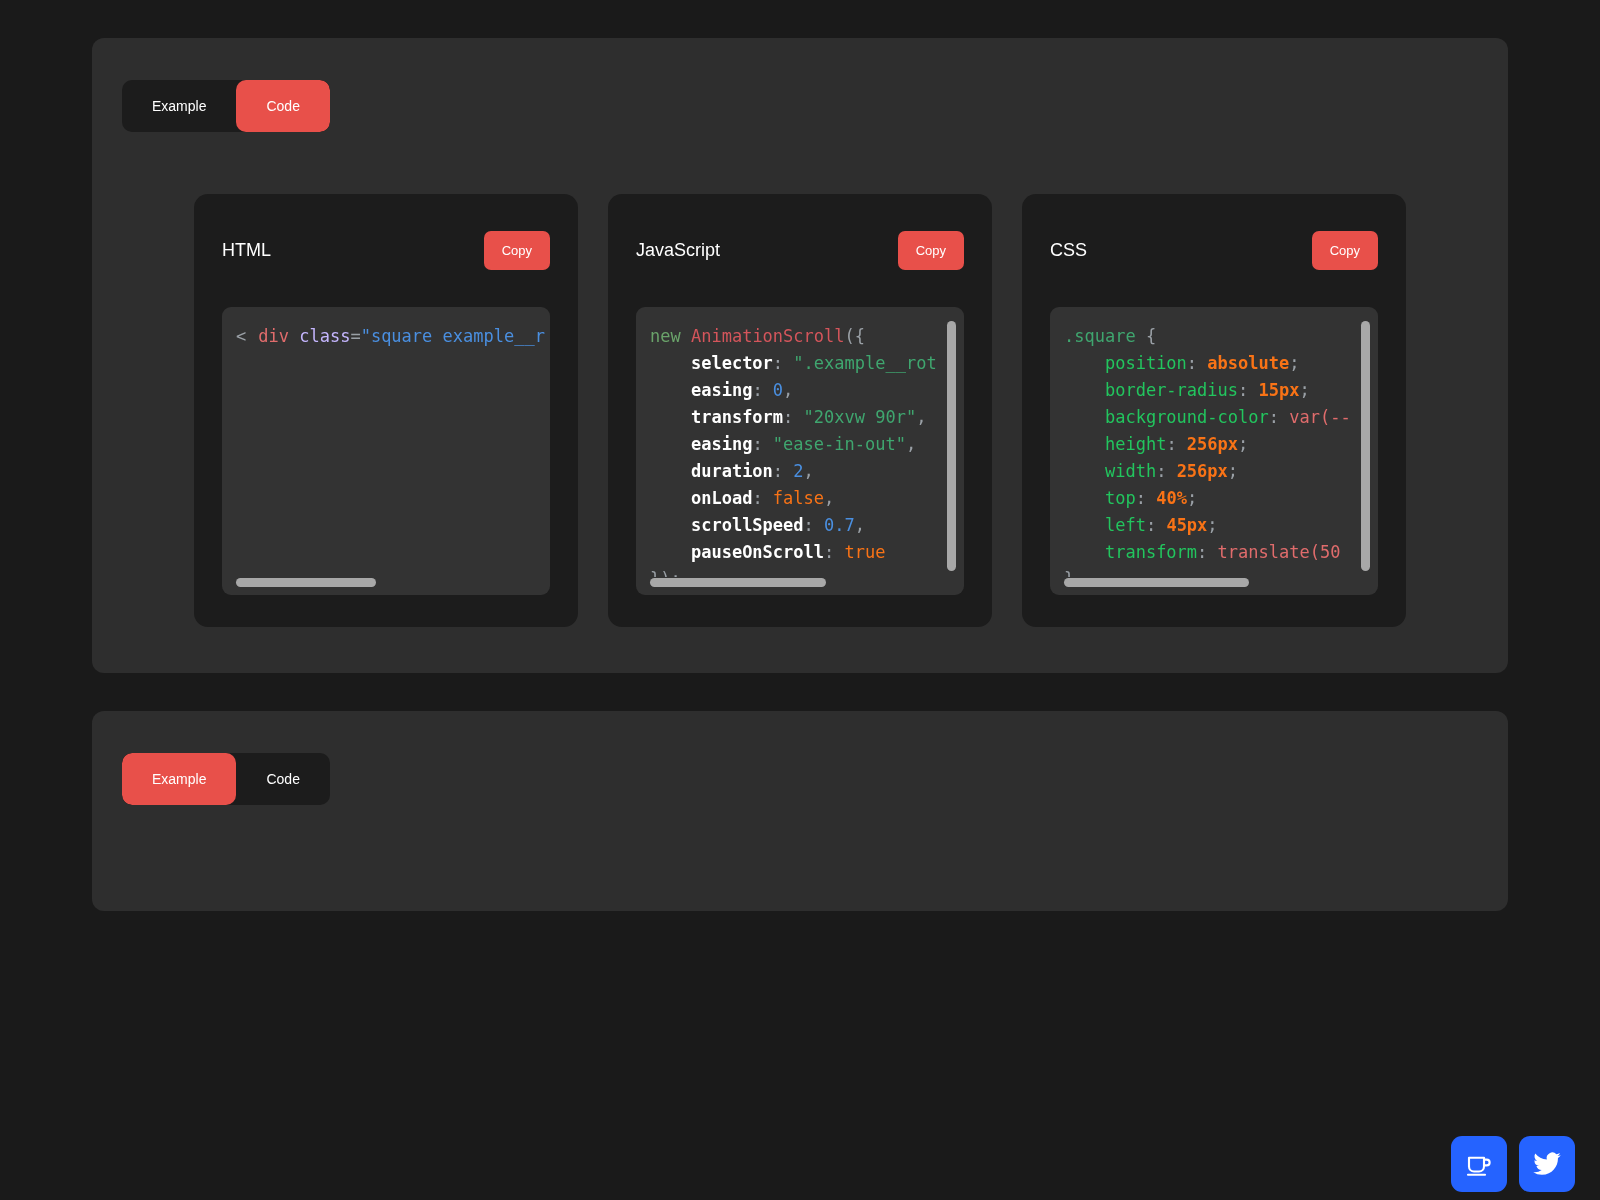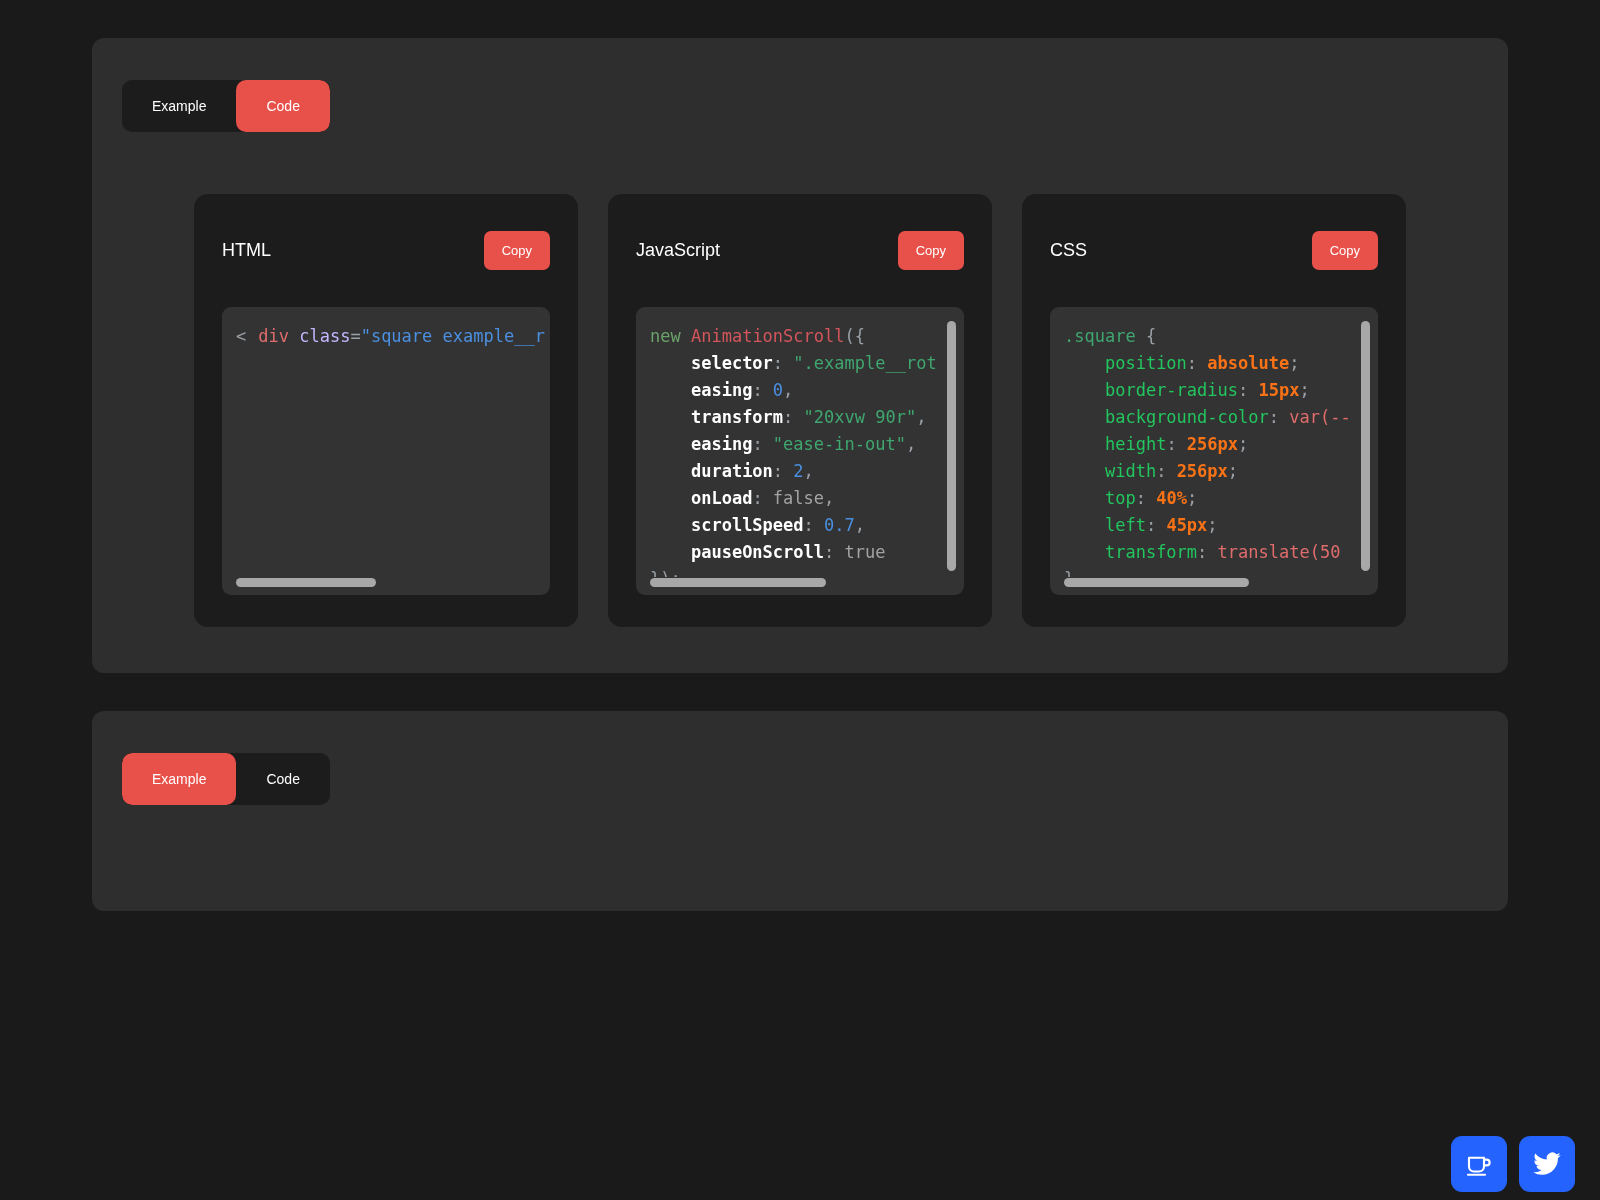--- a/index.html
+++ b/index.html
@@ -138,21 +138,21 @@
   
   .t-punct   { color: #9aa0a6; }
   .t-tag     { color: #e06c6c; margin-left: 12px; }
   .t-attr    { color: #c4b5fd; }
   .t-str-b   { color: #4a8fe0; }
   .t-kw      { color: #6aa36a; }
   .t-cls     { color: #d4555b; }
   .t-prop    { color: #ffffff; font-weight: bold; }
   .t-str     { color: #3fa66f; }
   .t-num     { color: #4a8fe0; }
-  .t-bool    { color: #a3a3a3; }
+  .t-bool    { color: #f97316; }
   .t-sel     { color: #3fa66f; }
   .t-cssprop { color: #22c55e; }
   .t-cssval  { color: #f97316; font-weight: bold; }
   .t-func    { color: #e06c6c; }
 
   
   .sb-v {
     position: absolute;
     top: 14px;
     right: 8px;

